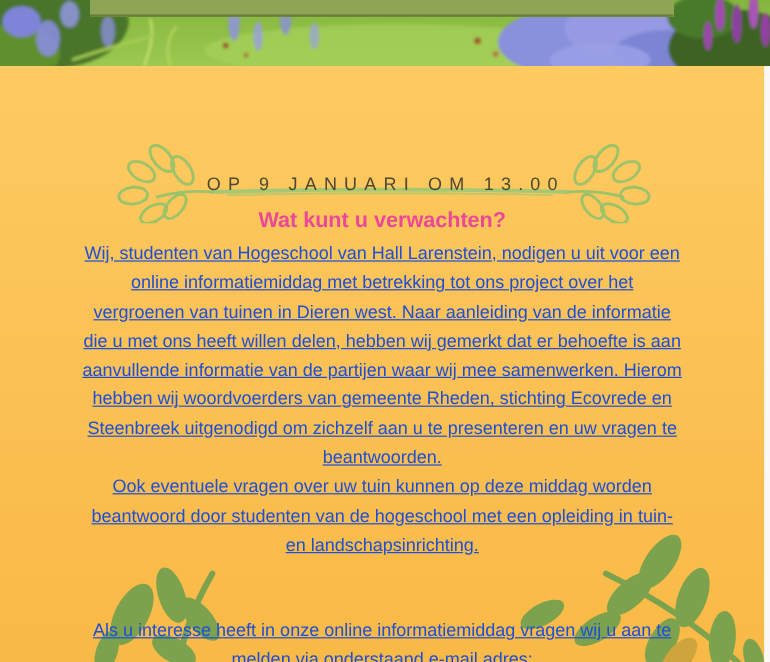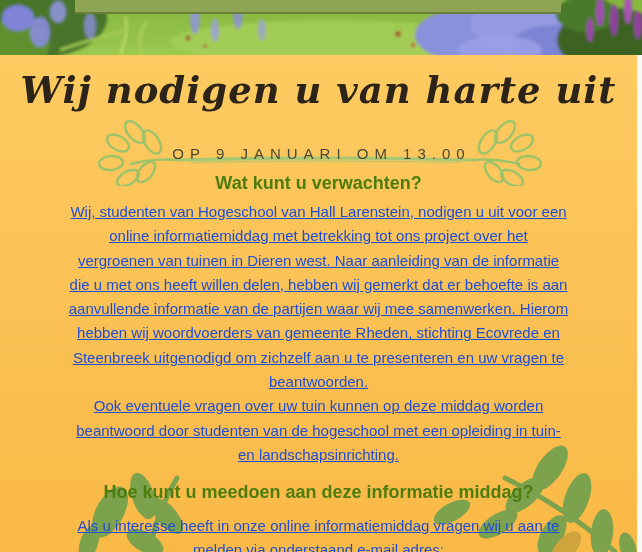--- a/index.html
+++ b/index.html
@@ -23,21 +23,21 @@
   
   .txt{position:absolute;left:0;width:637px;text-align:center;z-index:5;}
   #title{
     top:66px;font-family:"DejaVu Serif",serif;font-style:italic;font-weight:600;
     font-size:37px;line-height:48px;color:#2c2418;letter-spacing:1px;
   }
   #subtitle{
     top:121px;font-size:15px;letter-spacing:6px;text-indent:6px;
     color:#4c4834;font-weight:400;margin-top:24px;
   }
-  .heading{font-weight:700;font-size:18px;color:#4d7c0f;line-height:22px;}
+  .heading{font-weight:700;font-size:18px;color:#ec4899;line-height:22px;}
   #heading-1{top:172px;}
   #heading-2{top:481px;}
   .body-text{
     font-size:15px;line-height:24.3px;color:#1d4ed8;white-space:pre-line;text-decoration:underline;
   }
   #body-1{top:200px;}
   #body-2{top:514px;}
   
   #divider{position:absolute;top:116px;left:80px;z-index:4;}
   .leafcluster{position:absolute;z-index:2;}
@@ -93,21 +93,20 @@
       <path d="M142,55 Q136,35 147,22" stroke="#b8d45f" stroke-width="2" fill="none"></path>
       <path d="M60,50 Q95,38 128,30" stroke="#a7cc54" stroke-width="2.5" fill="none"></path>
     </g>
   </svg>
 
   <div id="green-band"></div>
 
   <div id="yellow"></div>
   <div id="gutter"></div>
 
-  <div id="title" class="txt">Wij nodigen u van harte uit</div>
 
   <div id="subtitle" class="txt">OP 9 JANUARI OM 13.00</div>
 
   <svg id="divider" width="480" height="70" viewBox="0 0 480 70">
     <g stroke="#a6c873" fill="none" stroke-linecap="round">
       <path d="M97,44 Q245,40 393,44" stroke-width="3.2"></path>
       <path d="M110,46.5 Q245,43.5 380,46.5" stroke-width="1.6" opacity="0.7"></path>
     </g>
     <g stroke="#9cc36a" stroke-width="2.4" fill="none" stroke-linecap="round">
       <path d="M393,44 q22,-2 46,4"></path>
@@ -161,17 +160,16 @@
 vergroenen van tuinen in Dieren west. Naar aanleiding van de informatie
 die u met ons heeft willen delen, hebben wij gemerkt dat er behoefte is aan
 aanvullende informatie van de partijen waar wij mee samenwerken. Hierom
 hebben wij woordvoerders van gemeente Rheden, stichting Ecovrede en
 Steenbreek uitgenodigd om zichzelf aan u te presenteren en uw vragen te
 beantwoorden.
 Ook eventuele vragen over uw tuin kunnen op deze middag worden
 beantwoord door studenten van de hogeschool met een opleiding in tuin-
 en landschapsinrichting.</div>
 
-  <div id="heading-2" class="txt heading">Hoe kunt u meedoen aan deze informatie middag?</div>
   <div id="body-2" class="txt body-text">Als u interesse heeft in onze online informatiemiddag vragen wij u aan te
 melden via onderstaand e-mail adres:</div>
 
 </div>
 
 </body></html>

